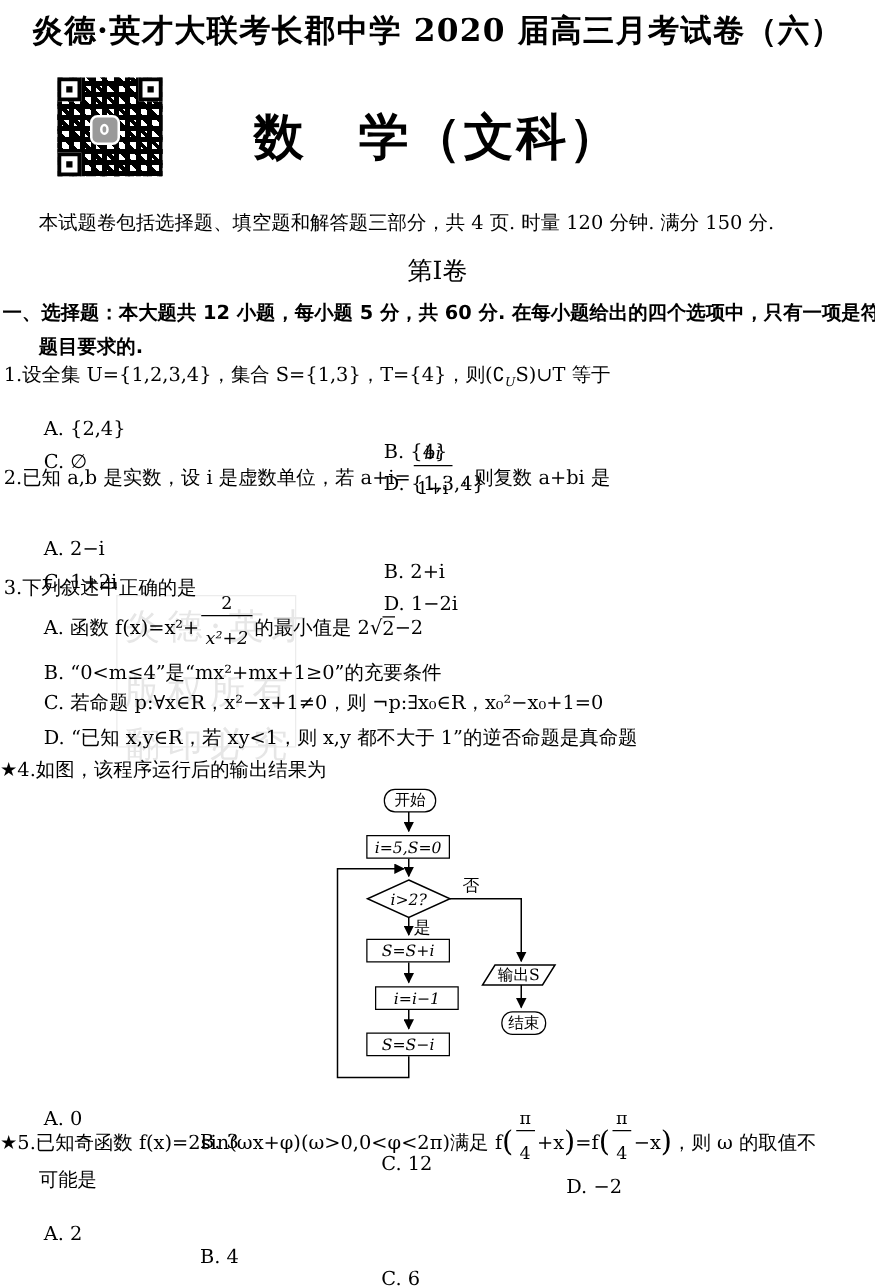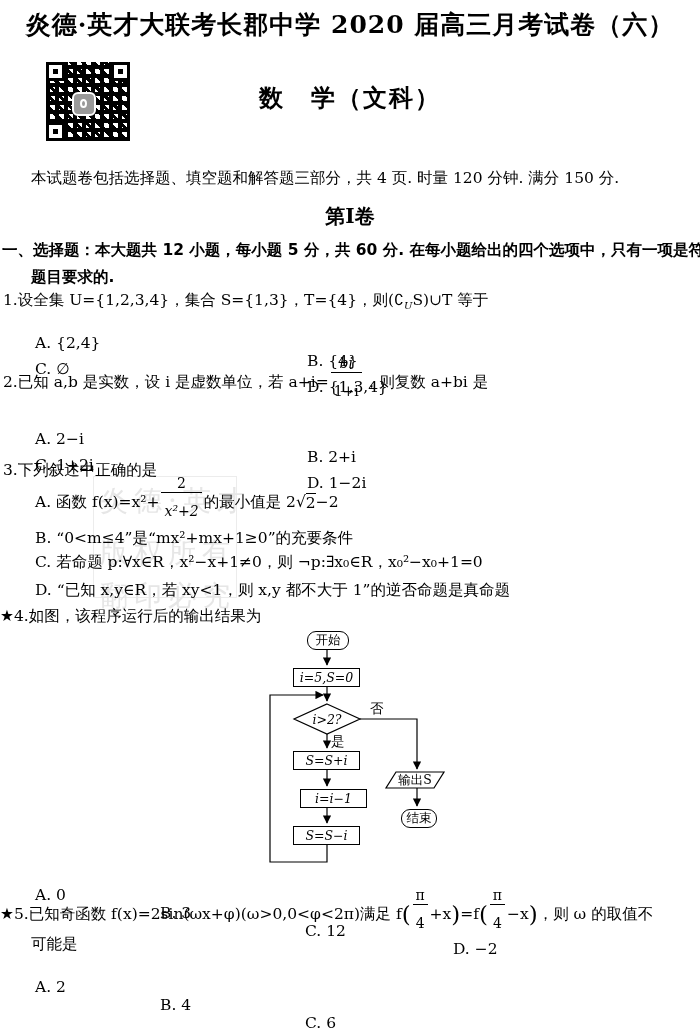--- a/index.html
+++ b/index.html
@@ -6,22 +6,22 @@
   .page {
     position:relative; width:700px; height:1029px; background:#ffffff;
     font-family:"DejaVu Serif","DejaVu Sans","Liberation Serif",serif;
     color:#000; font-size:15.5px; overflow:hidden;
   }
   .line { position:absolute; left:0; white-space:pre; }
   .mline { position:absolute; display:flex; align-items:center; white-space:pre; }
   .centered { left:0; right:0; text-align:center; }
   .hei { font-family:"DejaVu Sans","Liberation Sans",sans-serif; font-weight:700; }
   .exam-title { top:8px; font-size:25px; font-weight:700; letter-spacing:1px; }
-  .subject-title { top:82px; font-size:24px; letter-spacing:2px; }
-  .volume-title { top:203px; font-size:20px; font-weight:700; }
+  .subject-title { top:82px; font-size:40px; letter-spacing:2px; }
+  .volume-title { top:203px; font-size:20px; font-weight:400; }
   .intro { top:168px; left:31px; }
   .instr1 { top:240px; left:2px; }
   .instr2 { top:267px; left:31px; }
   .footer { top:997px; font-size:15px; }
   .opt { position:absolute; white-space:pre; }
   .c1 { left:35px; } .c2 { left:307px; }
   .k1 { left:35px; } .k2 { left:160px; } .k3 { left:305px; } .k4 { left:453px; }
   .frac { display:inline-flex; flex-direction:column; align-items:center;
           font-size:14px; line-height:1.15; margin:0 2px; vertical-align:middle; }
   .frac .den { border-top:1px solid #000; padding:10px 3px; }

